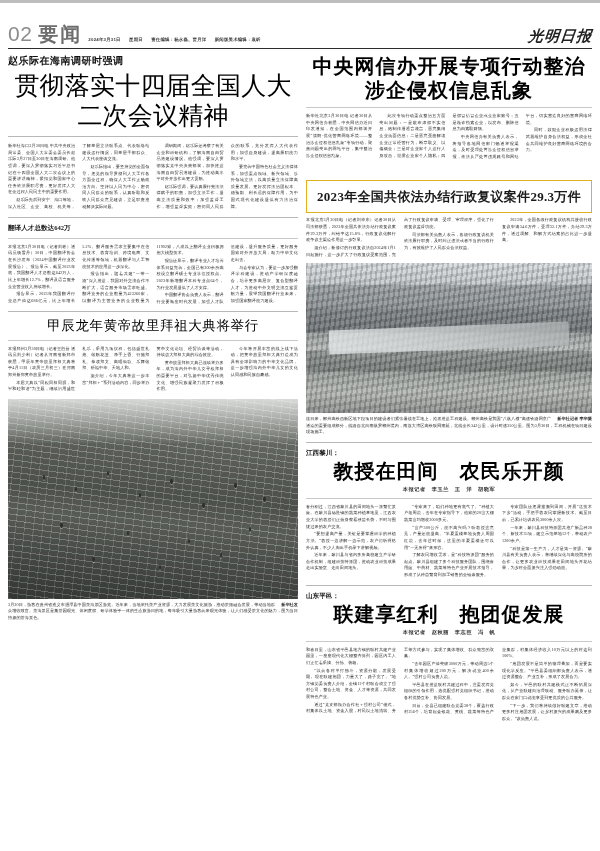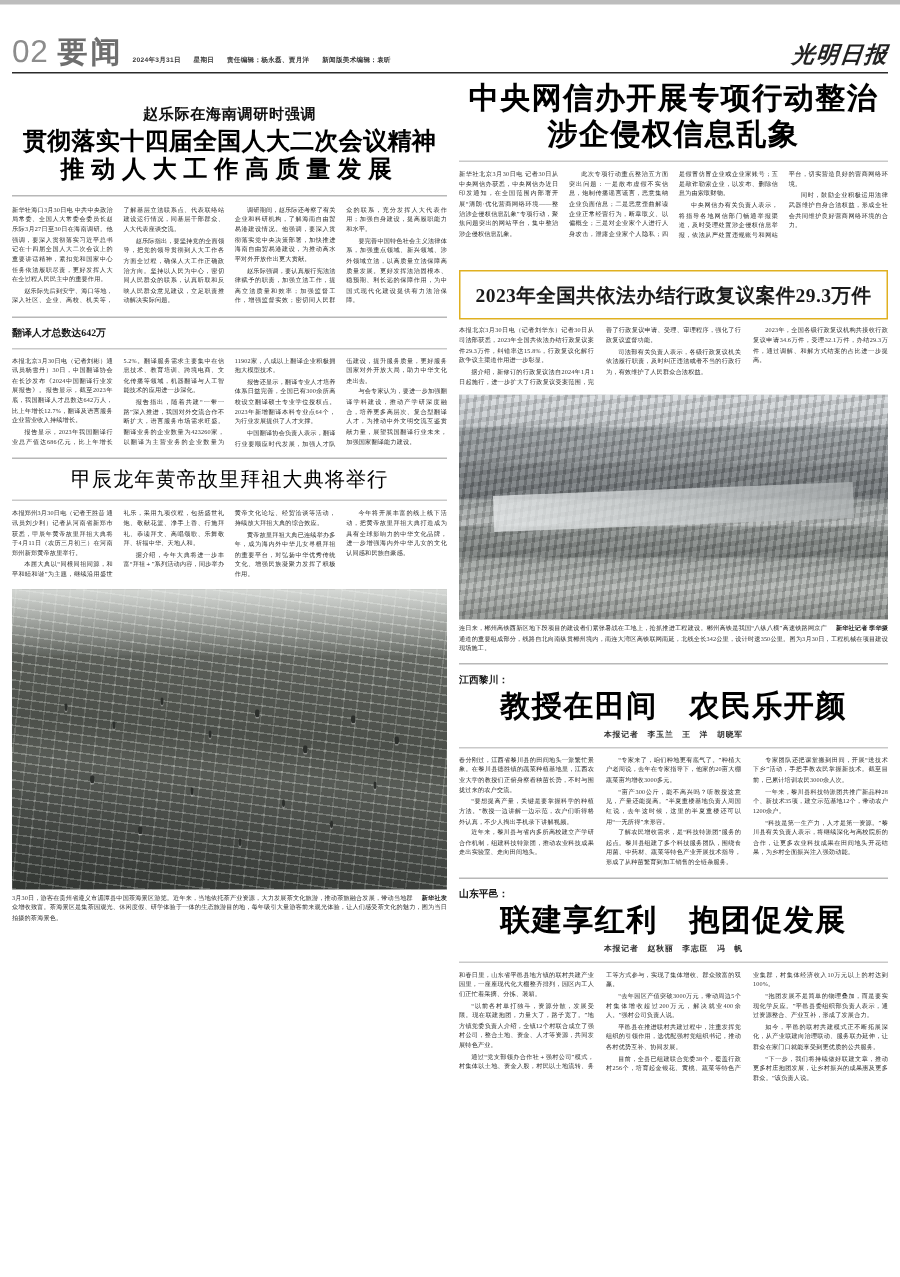--- a/index.html
+++ b/index.html
@@ -44,27 +44,27 @@
 
   
   .body { display: flex; gap: 8px; padding-top: 5px; }
   .col-left  { width: 290px; }
   .col-right { width: 286px; }
   .rule { border-top: 1px solid #b8b8b8; margin: 6px 0; }
   .rule-thin { border-top: .6px solid #c9c9c9; margin: 5px 0; }
 
   
   .kicker {
-    text-align: center; font-size: 10px; font-weight: 700;
-    color: #111; letter-spacing: .5px; margin: 15px 0 3px;
+    font-size: 10px; font-weight: 700;
+    color: #111; letter-spacing: .5px; margin: 0 0 3px;
   }
   .kicker-left { text-align: left; font-size: 6.6px; font-weight: 700; margin: 2px 0 1px; }
   .hl-xl {
-    text-align: center; font-weight: 700; color: #000;
-    font-size: 16px; line-height: 1.18; letter-spacing: .2px;
+    text-align: center; font-weight: 400; color: #000;
+    font-size: 25px; line-height: 1.18; letter-spacing: .2px;
   }
   .hl-xl.spaced { letter-spacing: 4.5px; }
   .hl-lg {
     text-align: center; font-weight: 700; color: #000;
     font-size: 20px; line-height: 1.2; letter-spacing: 1px;
   }
   .hl-md {
     text-align: center; font-weight: 400; color: #000;
     font-size: 13.5px; line-height: 1.2; letter-spacing: .6px;
   }
@@ -156,21 +156,20 @@
     <div class="mh-logo">光明日报</div>
   </div>
 
   <div class="body">
 
     <div class="col-left">
 
       <div>
         <div class="kicker">赵乐际在海南调研时强调</div>
         <div class="hl-xl">贯彻落实十四届全国人大二次会议精神</div>
-        <div class="hl-xl spaced">推动人大工作高质量发展</div>
         <div class="rule"></div>
         <div class="ptext cols4">
           <p class="lead">新华社海口3月30日电 中共中央政治局常委、全国人大常委会委员长赵乐际3月27日至30日在海南调研。他强调，要深入贯彻落实习近平总书记在十四届全国人大二次会议上的重要讲话精神，紧扣党和国家中心任务依法履职尽责，更好发挥人大在全过程人民民主中的重要作用。</p>
           <p>赵乐际先后到安宁、海口等地，深入社区、企业、高校、机关等，了解基层立法联系点、代表联络站建设运行情况，同基层干部群众、人大代表座谈交流。</p>
           <p>赵乐际指出，要坚持党的全面领导，把党的领导贯彻到人大工作各方面全过程，确保人大工作正确政治方向。坚持以人民为中心，密切同人民群众的联系，认真听取和反映人民群众意见建议，立足职责推动解决实际问题。</p>
           <p>调研期间，赵乐际还考察了有关企业和科研机构，了解海南自由贸易港建设情况。他强调，要深入贯彻落实党中央决策部署，加快推进海南自由贸易港建设，为推动高水平对外开放作出更大贡献。</p>
           <p>赵乐际强调，要认真履行宪法法律赋予的职责，加强立法工作，提高立法质量和效率；加强监督工作，增强监督实效；密切同人民群众的联系，充分发挥人大代表作用；加强自身建设，提高履职能力和水平。</p>
           <p>要完善中国特色社会主义法律体系，加强重点领域、新兴领域、涉外领域立法，以高质量立法保障高质量发展。更好发挥法治固根本、稳预期、利长远的保障作用，为中国式现代化建设提供有力法治保障。</p>
         </div>
       </div>

